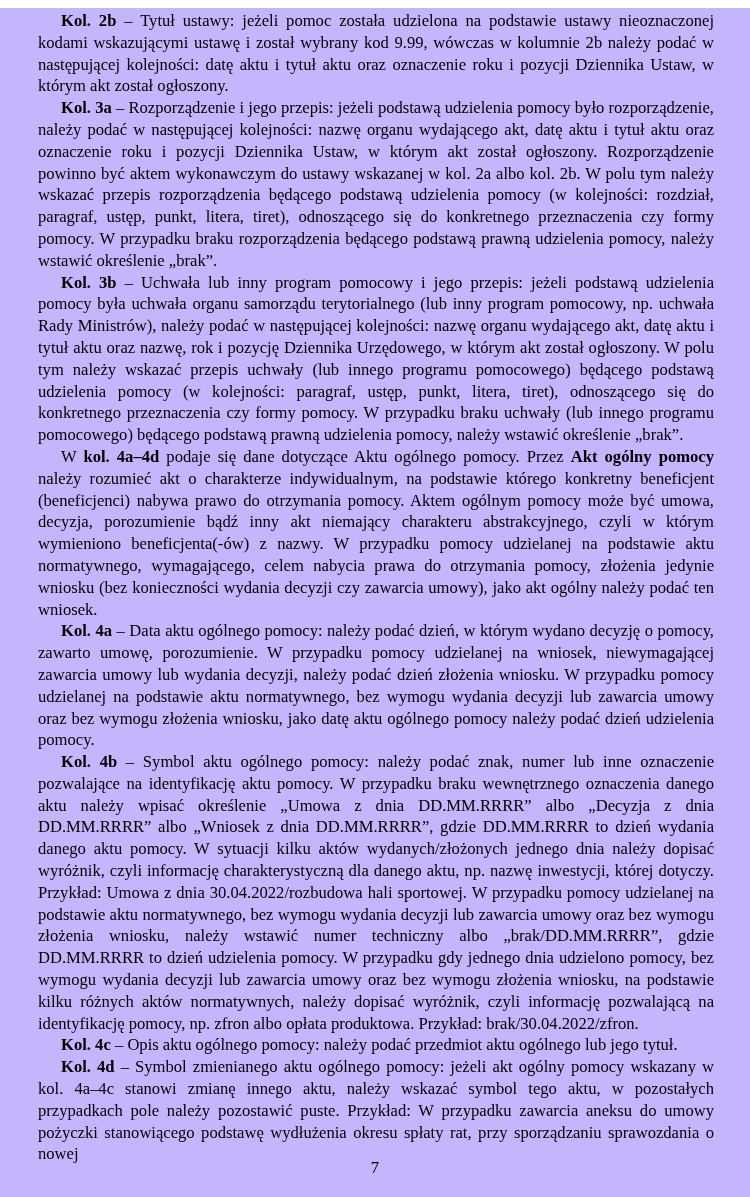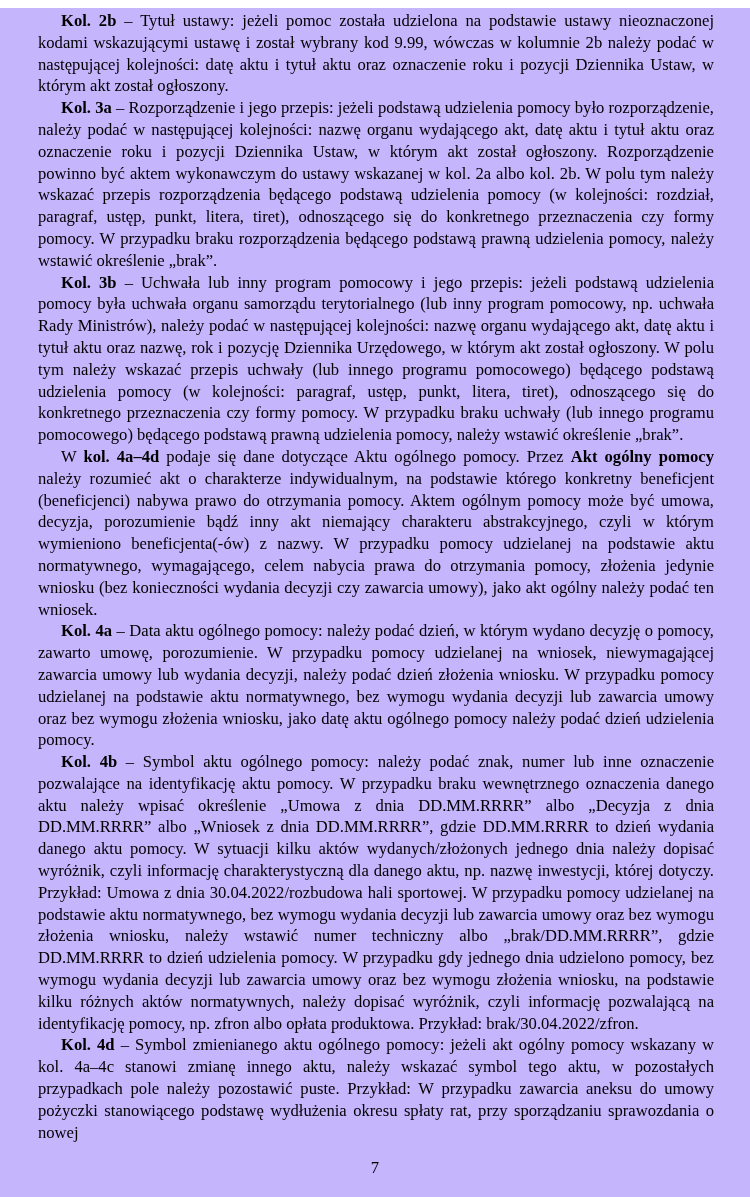--- a/index.html
+++ b/index.html
@@ -74,20 +74,21 @@
     <p class="para"><b class="b">Kol. 3a</b><span> – </span><span>Rozporządzenie i jego przepis: jeżeli podstawą udzielenia pomocy było rozporządzenie, należy podać w następującej kolejności: nazwę organu wydającego akt, datę aktu i tytuł aktu oraz oznaczenie roku i pozycji Dziennika Ustaw, w którym akt został ogłoszony. Rozporządzenie powinno być aktem wykonawczym do ustawy wskazanej w kol. 2a albo kol. 2b. W polu tym należy wskazać przepis rozporządzenia będącego podstawą udzielenia pomocy (w kolejności: rozdział, paragraf, ustęp, punkt, litera, tiret), odnoszącego się do konkretnego przeznaczenia czy formy pomocy. W przypadku braku rozporządzenia będącego podstawą prawną udzielenia pomocy, należy wstawić określenie „brak”.</span></p>
 
     <p class="para"><b class="b">Kol. 3b</b><span> – </span><span>Uchwała lub inny program pomocowy i jego przepis: jeżeli podstawą udzielenia pomocy była uchwała organu samorządu terytorialnego (lub inny program pomocowy, np. uchwała Rady Ministrów), należy podać w następującej kolejności: nazwę organu wydającego akt, datę aktu i tytuł aktu oraz nazwę, rok i pozycję Dziennika Urzędowego, w którym akt został ogłoszony. W polu tym należy wskazać przepis uchwały (lub innego programu pomocowego) będącego podstawą udzielenia pomocy (w kolejności: paragraf, ustęp, punkt, litera, tiret), odnoszącego się do konkretnego przeznaczenia czy formy pomocy. W przypadku braku uchwały (lub innego programu pomocowego) będącego podstawą prawną udzielenia pomocy, należy wstawić określenie „brak”.</span></p>
 
     <p class="para"><span>W </span><b class="b">kol. 4a–4d</b><span> podaje się dane dotyczące Aktu ogólnego pomocy. Przez </span><b class="b">Akt ogólny pomocy</b><span> należy rozumieć akt o charakterze indywidualnym, na podstawie którego konkretny beneficjent (beneficjenci) nabywa prawo do otrzymania pomocy. Aktem ogólnym pomocy może być umowa, decyzja, porozumienie bądź inny akt niemający charakteru abstrakcyjnego, czyli w którym wymieniono beneficjenta(-ów) z nazwy. W przypadku pomocy udzielanej na podstawie aktu normatywnego, wymagającego, celem nabycia prawa do otrzymania pomocy, złożenia jedynie wniosku (bez konieczności wydania decyzji czy zawarcia umowy), jako akt ogólny należy podać ten wniosek.</span></p>
 
     <p class="para"><b class="b">Kol. 4a</b><span> – </span><span>Data aktu ogólnego pomocy: należy podać dzień, w którym wydano decyzję o pomocy, zawarto umowę, porozumienie. W przypadku pomocy udzielanej na wniosek, niewymagającej zawarcia umowy lub wydania decyzji, należy podać dzień złożenia wniosku. W przypadku pomocy udzielanej na podstawie aktu normatywnego, bez wymogu wydania decyzji lub zawarcia umowy oraz bez wymogu złożenia wniosku, jako datę aktu ogólnego pomocy należy podać dzień udzielenia pomocy.</span></p>
 
     <p class="para"><b class="b">Kol. 4b</b><span> – </span><span>Symbol aktu ogólnego pomocy: należy podać znak, numer lub inne oznaczenie pozwalające na identyfikację aktu pomocy. W przypadku braku wewnętrznego oznaczenia danego aktu należy wpisać określenie „Umowa z dnia DD.MM.RRRR” albo „Decyzja z dnia DD.MM.RRRR” albo „Wniosek z dnia DD.MM.RRRR”, gdzie DD.MM.RRRR to dzień wydania danego aktu pomocy. W sytuacji kilku aktów wydanych/złożonych jednego dnia należy dopisać wyróżnik, czyli informację charakterystyczną dla danego aktu, np. nazwę inwestycji, której dotyczy. Przykład: Umowa z dnia 30.04.2022/rozbudowa hali sportowej. W przypadku pomocy udzielanej na podstawie aktu normatywnego, bez wymogu wydania decyzji lub zawarcia umowy oraz bez wymogu złożenia wniosku, należy wstawić numer techniczny albo „brak/DD.MM.RRRR”, gdzie DD.MM.RRRR to dzień udzielenia pomocy. W przypadku gdy jednego dnia udzielono pomocy, bez wymogu wydania decyzji lub zawarcia umowy oraz bez wymogu złożenia wniosku, na podstawie kilku różnych aktów normatywnych, należy dopisać wyróżnik, czyli informację pozwalającą na identyfikację pomocy, np. zfron albo opłata produktowa. Przykład: brak/30.04.2022/zfron.</span></p>
 
+    <p class="para"><b class="b">Kol. 4c</b><span> – </span><span>Opis aktu ogólnego pomocy: należy podać przedmiot aktu ogólnego lub jego tytuł.</span></p>
 
     <p class="para"><b class="b">Kol. 4d</b><span> – </span><span>Symbol zmienianego aktu ogólnego pomocy: jeżeli akt ogólny pomocy wskazany w kol. 4a–4c stanowi zmianę innego aktu, należy wskazać symbol tego aktu, w pozostałych przypadkach pole należy pozostawić puste. Przykład: W przypadku zawarcia aneksu do umowy pożyczki stanowiącego podstawę wydłużenia okresu spłaty rat, przy sporządzaniu sprawozdania o nowej</span></p>
 
   </div>
 
   <div class="pagenum">7</div>
 
 </div>
 
 </body></html>

